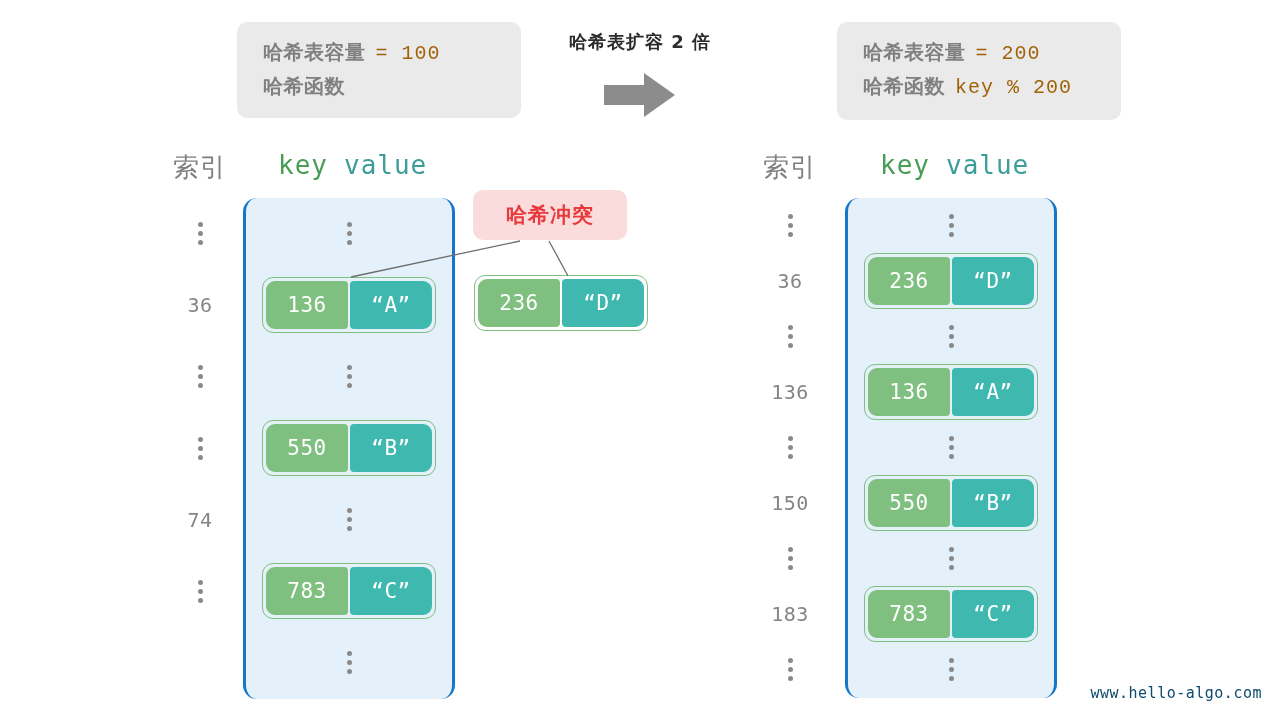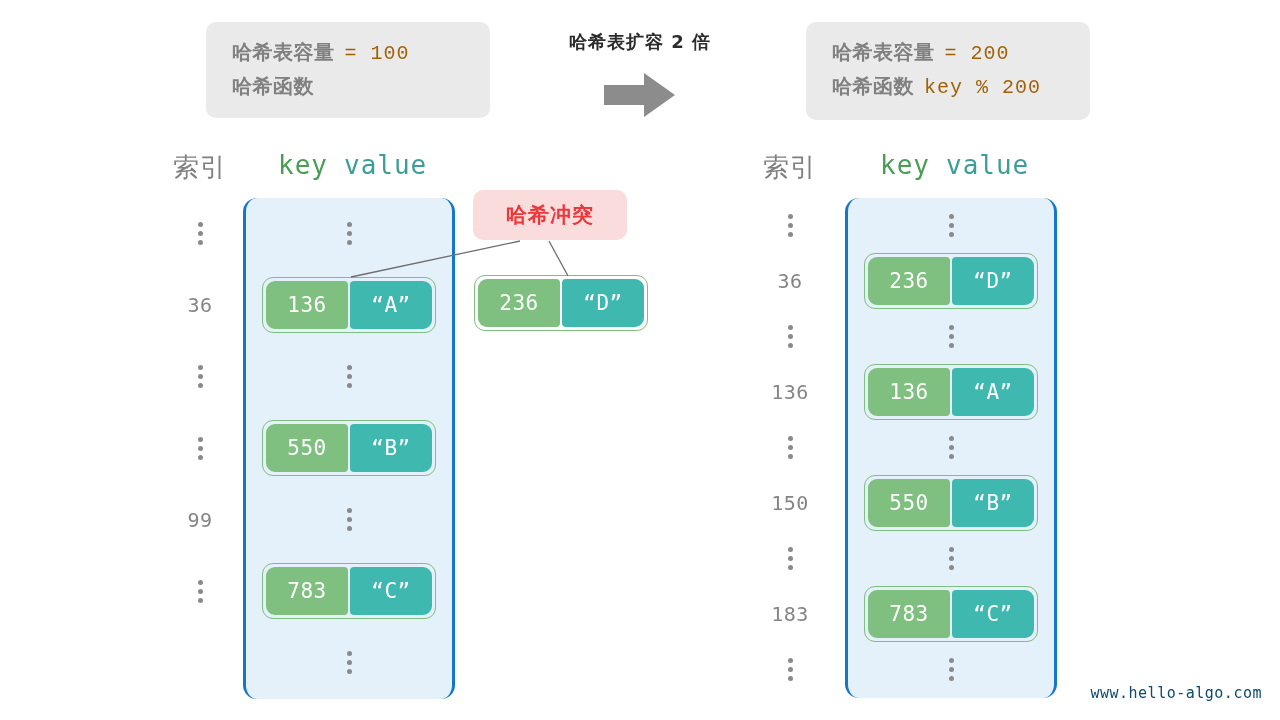--- a/index.html
+++ b/index.html
@@ -16,20 +16,21 @@
     color: #7a7a7a;
   }
 
   
   .info-box {
     position: absolute;
     background: #eaeaea;
     border-radius: 10px;
     padding: 14px 26px 16px 26px;
     box-sizing: border-box;
+    margin-left: 31px;
   }
   .info-line {
     display: flex;
     align-items: baseline;
     font-size: 20px;
     line-height: 32px;
     white-space: pre;
   }
   .info-label {
     font-family: "DejaVu Sans", "Liberation Sans", sans-serif;
@@ -272,21 +273,21 @@
         <i></i>
       </div>
     </div>
     <div class="index-cell" style="height: 71.5px;">
       <div class="vdots">
         <i></i>
         <i></i>
         <i></i>
       </div>
     </div>
-    <div class="index-cell" style="height: 71.5px;">99</div>
+    <div class="index-cell" style="height: 71.5px;">74</div>
     <div class="index-cell" style="height: 71.5px;">
       <div class="vdots">
         <i></i>
         <i></i>
         <i></i>
       </div>
     </div>
   </div>
 
 <div class="bucket" id="left-bucket" style="left: 243px; top: 198px; width: 212px; height: 500.5px;">

